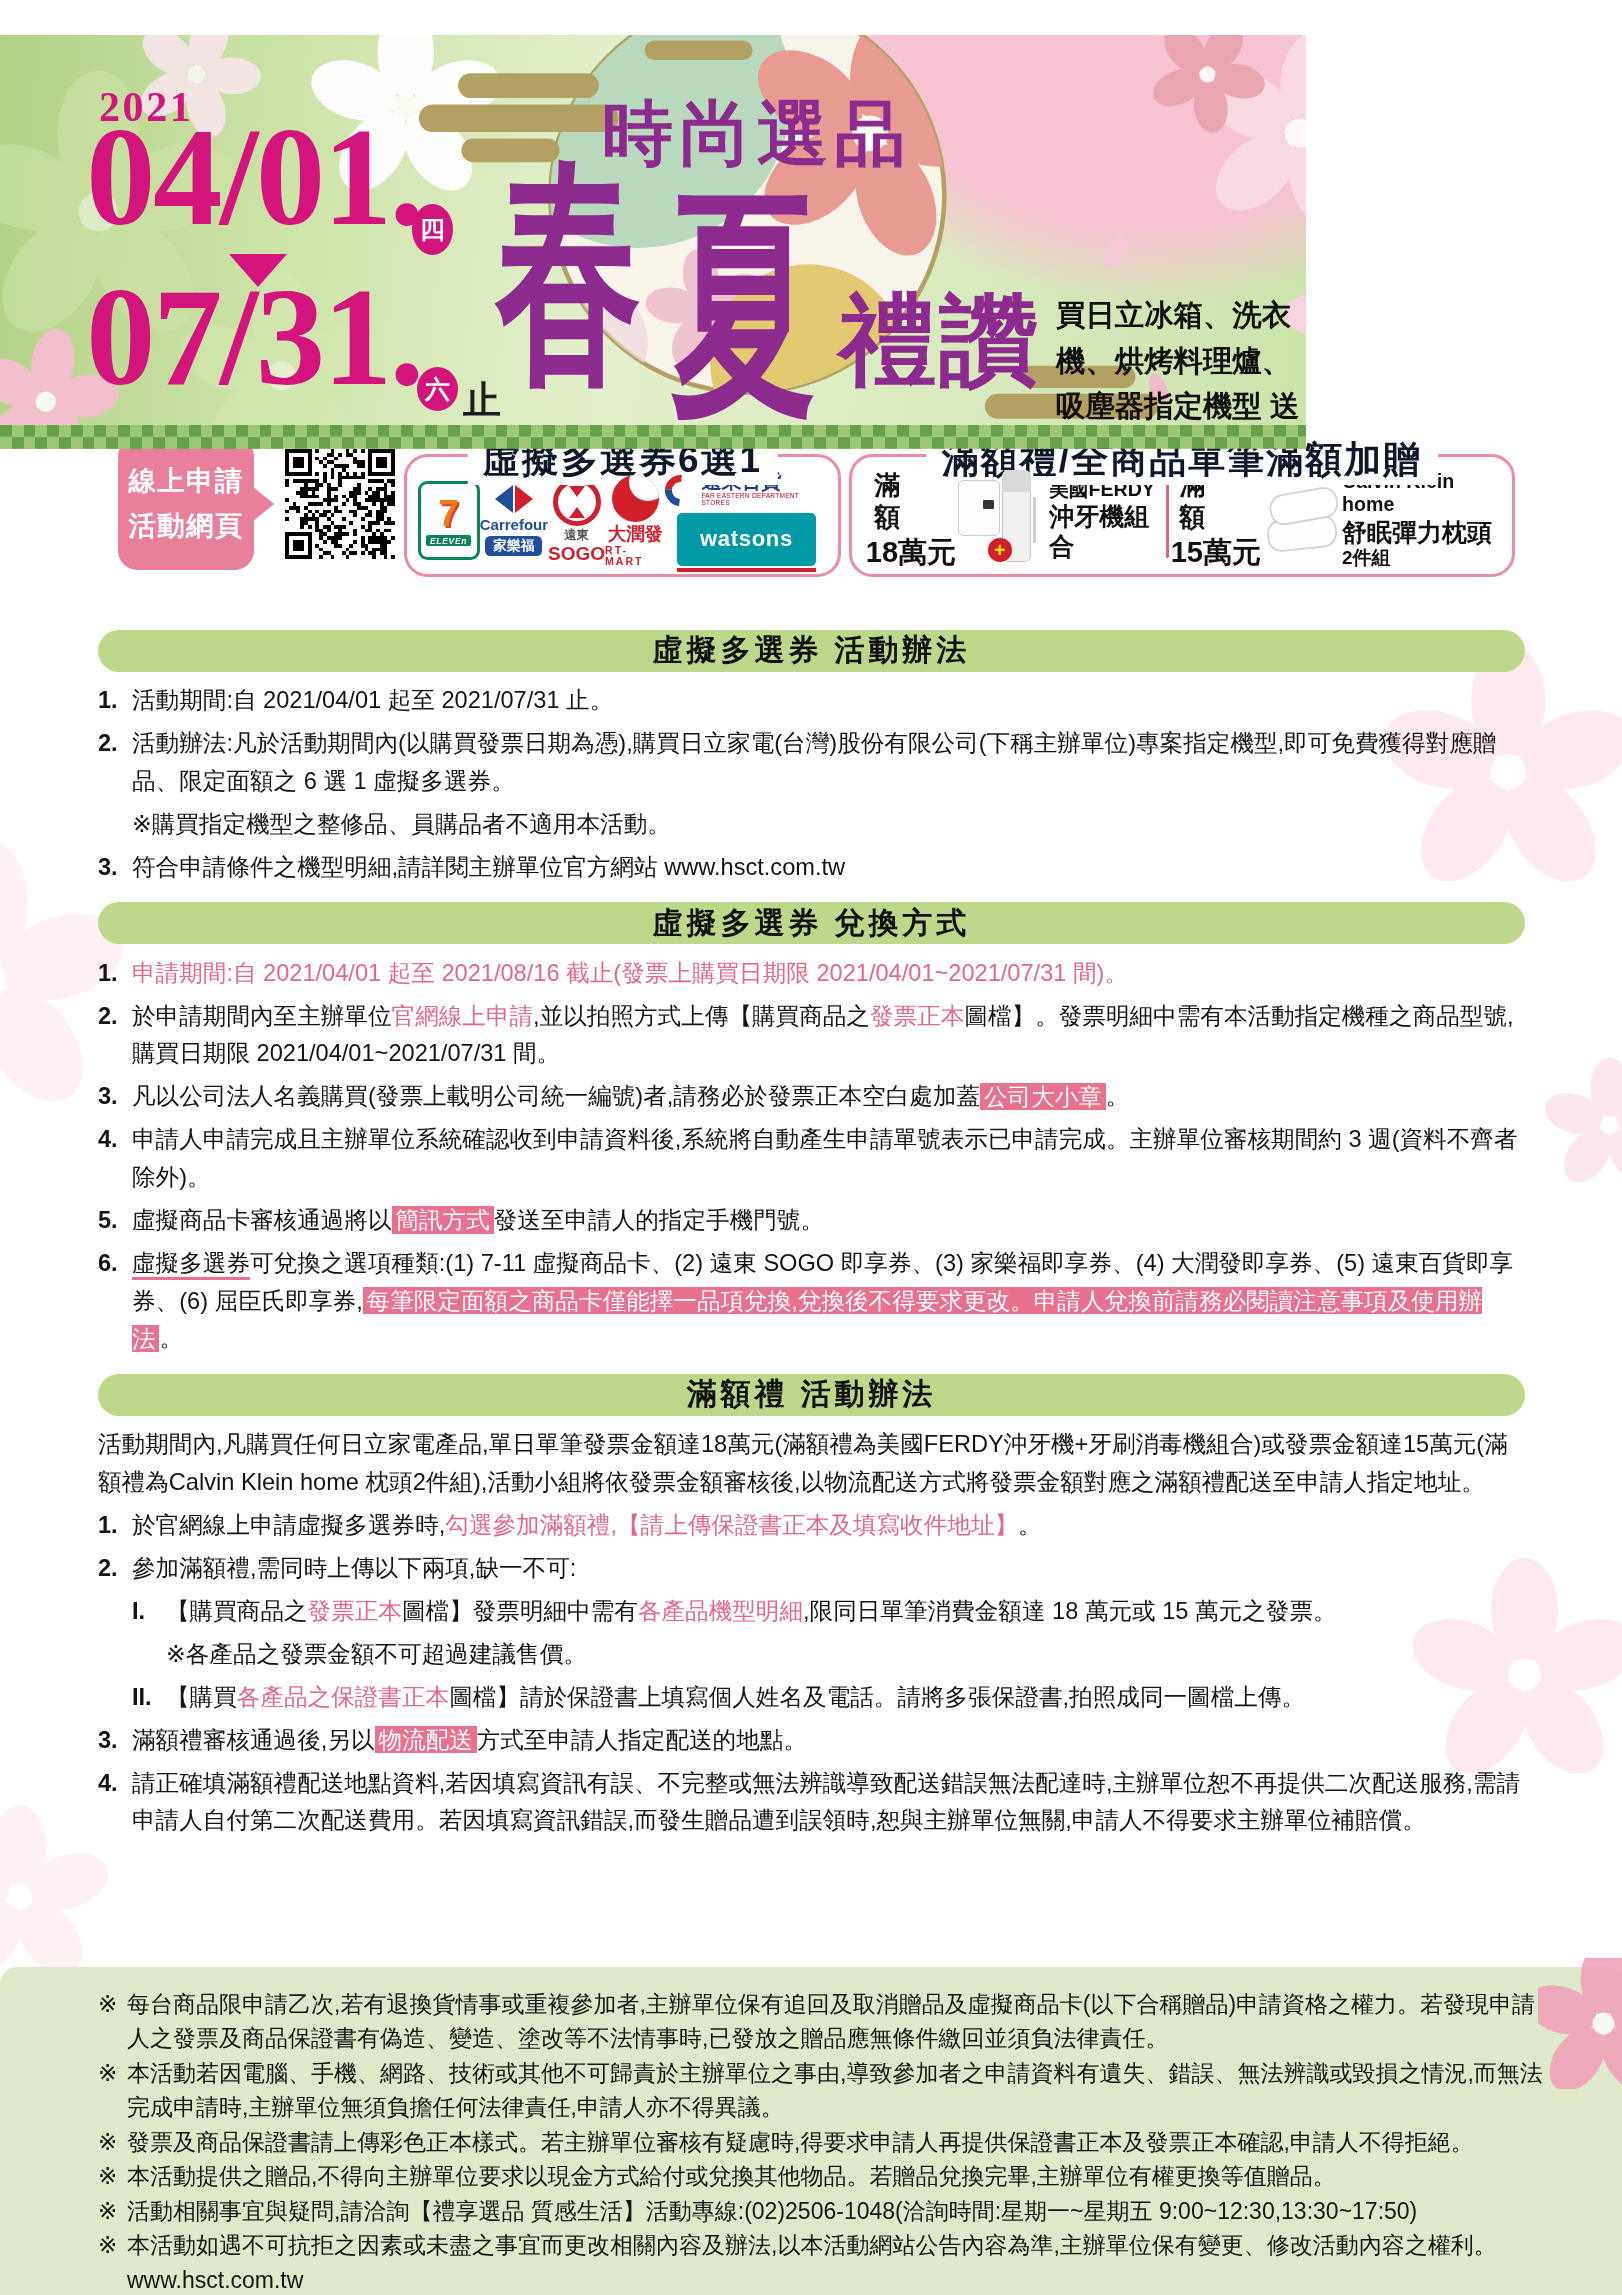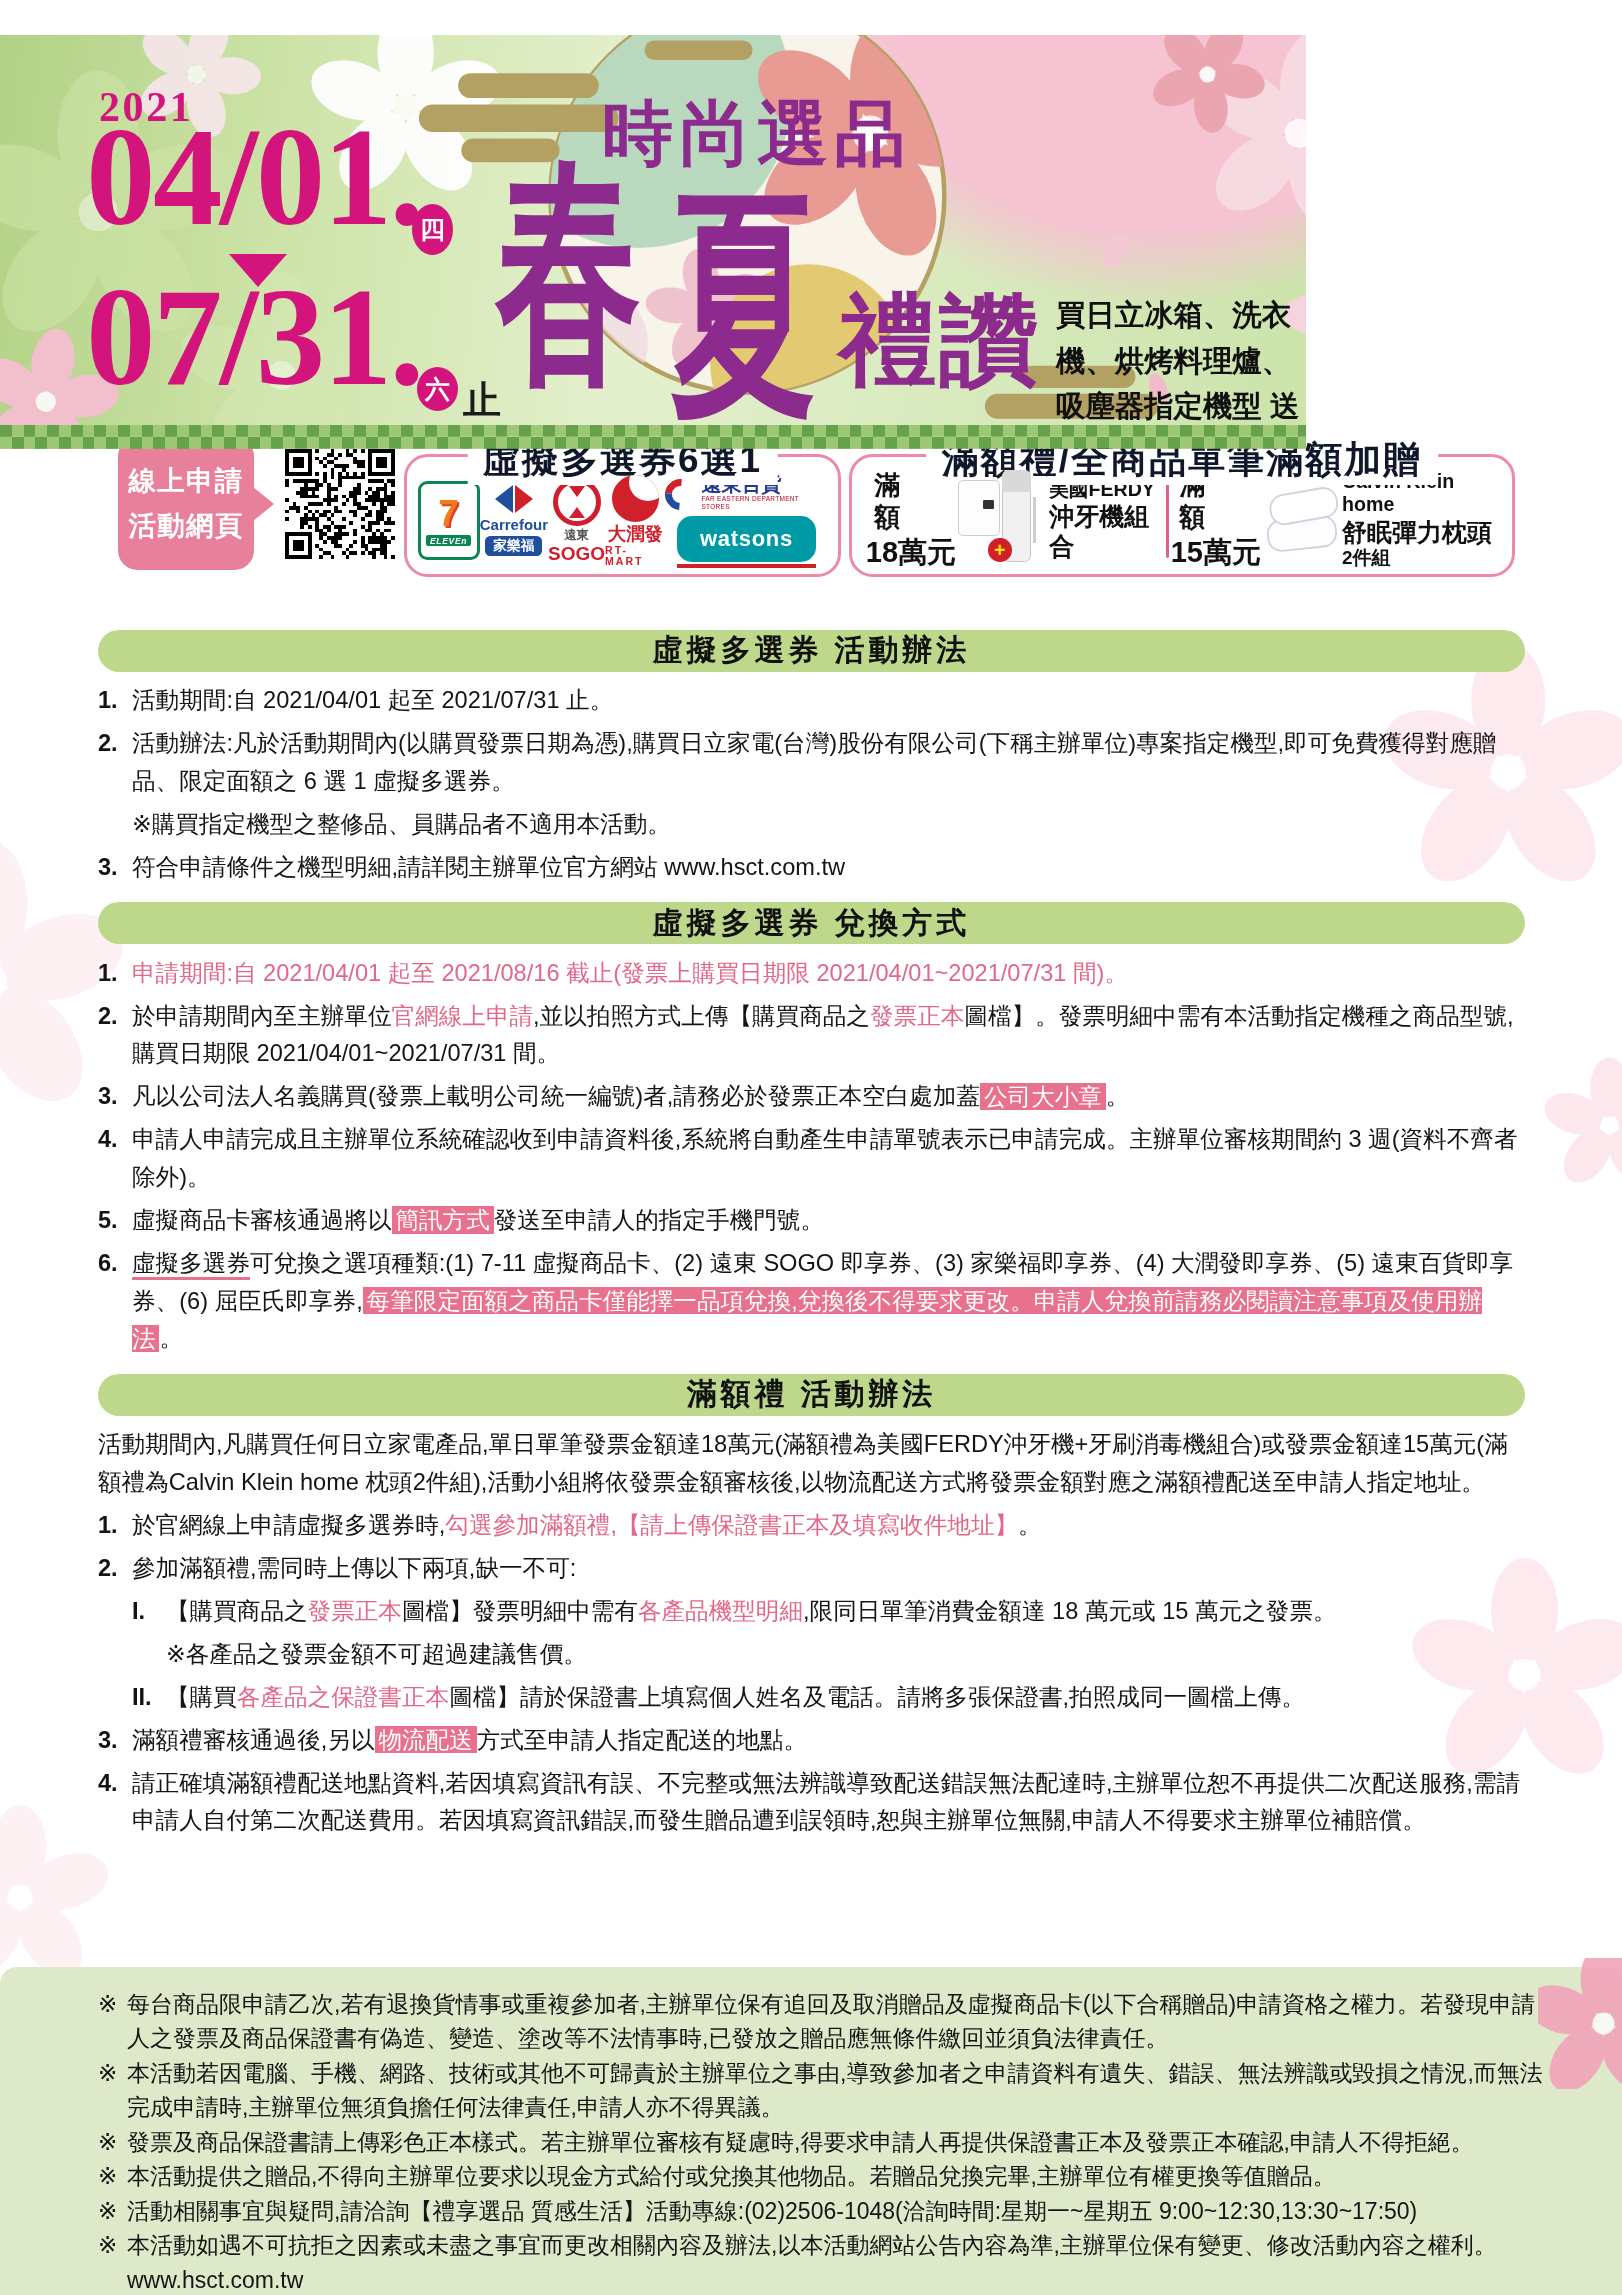--- a/index.html
+++ b/index.html
@@ -76,21 +76,21 @@
   .rt .ball:after{content:"";position:absolute;left:17px;top:-11.8px;width:38px;height:38px;border-radius:50%;background:#fff;}
   .rt .rzh{font-size:18.3px;font-weight:900;color:#d0202a;line-height:1;}
   .rt .rname{font-size:10.5px;font-weight:700;color:#d0202a;letter-spacing:2px;line-height:1;}
   .lastcol{display:flex;flex-direction:column;align-items:center;gap:6.5px;}
   .fed{display:flex;align-items:flex-end;gap:5.2px;}
   .fed .sw{width:31px;height:31px;border:7.2px solid transparent;border-top-color:#d0202a;
      border-left-color:#1f4e9c;border-radius:50%;transform:rotate(-40deg);}
   .fed .ftxt{display:flex;flex-direction:column;line-height:1.1;}
   .fed .fzh{font-size:20px;font-weight:900;color:#223a8c;}
   .fed .fsub{font-size:6.5px;color:#c00020;letter-spacing:0.3px;}
-  .wat{width:139px;height:46px;background:#009aa7;border-radius:15px;display:flex;align-items:center;justify-content:center;}
+  .wat{width:139px;height:53px;background:#009aa7;border-radius:5px;display:flex;align-items:center;justify-content:center;}
   .wat span{color:#fff;font-size:22px;font-weight:800;letter-spacing:0.7px;}
   .wat-line{width:139px;height:3.9px;background:#d0202a;margin-top:2px;}
 
   .gbox-in{display:flex;align-items:center;justify-content:space-between;height:100%;padding:13px 11.8px 5.2px;}
   .amt{display:flex;flex-direction:column;align-items:center;line-height:1.25;justify-content:space-between;}
   .amt .a1{font-size:26px;font-weight:800;color:#111;letter-spacing:10.5px;padding-left:10.5px;}
   .amt .a2{font-size:29px;font-weight:800;color:#111;}
   .gdesc{display:flex;flex-direction:column;line-height:1.2;color:#111;}
   .gdesc .g1{font-size:19.6px;font-weight:700;}
   .gdesc .g2{font-size:25px;font-weight:800;}

